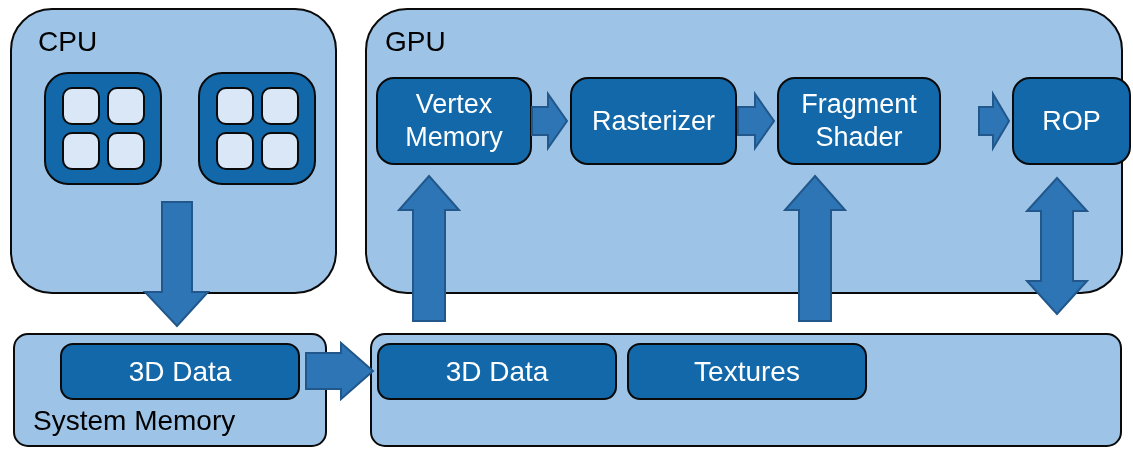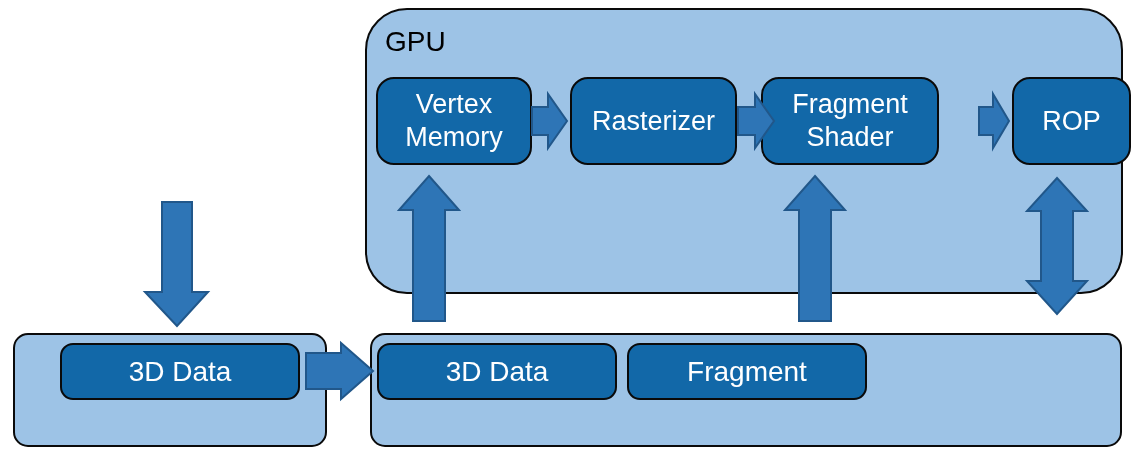--- a/index.html
+++ b/index.html
@@ -78,36 +78,52 @@
     stroke: var(--arrow-stroke);
     stroke-width: 2;
     stroke-linejoin: miter;
   }
 </style>
 </head>
 <body>
 
 <div class="stage">
 
+  <section class="panel big" style="left:10px; top:8px; width:327px; height:286px;">
+    <div class="panel-label" style="left:26px; top:16px;">CPU</div>
+    <div class="core" style="left:32px;">
+      <span class="cell"></span>
+      <span class="cell"></span>
+      <span class="cell"></span>
+      <span class="cell"></span>
+    </div>
+    <div class="core" style="left:186px;">
+      <span class="cell"></span>
+      <span class="cell"></span>
+      <span class="cell"></span>
+      <span class="cell"></span>
+    </div>
+  </section>
 
   <section class="panel big" style="left:365px; top:8px; width:758px; height:286px;">
     <div class="panel-label" style="left:18px; top:16px;text-align:right;">GPU</div>
     <div class="darkbox pipe" style="left:9px; width:156px;">Vertex Memory</div>
     <div class="darkbox pipe" style="left:203px; width:167px;">Rasterizer</div>
-    <div class="darkbox pipe" style="left:394px; width:178px;">Fragment Shader</div>
+    <div class="darkbox pipe" style="left:410px; width:164px;">Fragment Shader</div>
     <div class="darkbox pipe" style="left:645px; width:119px;">ROP</div>
   </section>
 
   <section class="panel mem" style="left:13px; top:333px; width:314px; height:114px;">
     <div class="darkbox membox" style="left:45px; width:240px;">3D Data</div>
+    <div class="panel-label" style="left:18px; top:70px;">System Memory</div>
   </section>
 
   <section class="panel mem" style="left:370px; top:333px; width:752px; height:114px;">
     <div class="darkbox membox" style="left:5px; width:240px;">3D Data</div>
-    <div class="darkbox membox" style="left:255px; width:240px;">Fragment</div>
+    <div class="darkbox membox" style="left:255px; width:240px;">Textures</div>
   </section>
 
   <svg class="arrow-svg" style="left:144px; top:201px;" width="65" height="127" viewBox="0 0 65 127">
     <polygon class="arrow-shape" points="18,1 48,1 48,91 64,91 33,125 1,91 18,91"></polygon>
   </svg>
 
   <svg class="arrow-svg" style="left:305px; top:342px;" width="70" height="60" viewBox="0 0 70 60">
     <polygon class="arrow-shape" points="1,11 36,11 36,1 68,29 36,57 36,47 1,47"></polygon>
   </svg>
 

